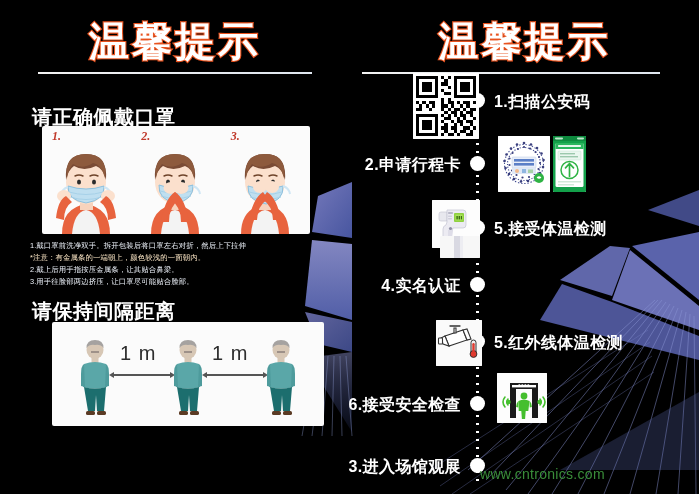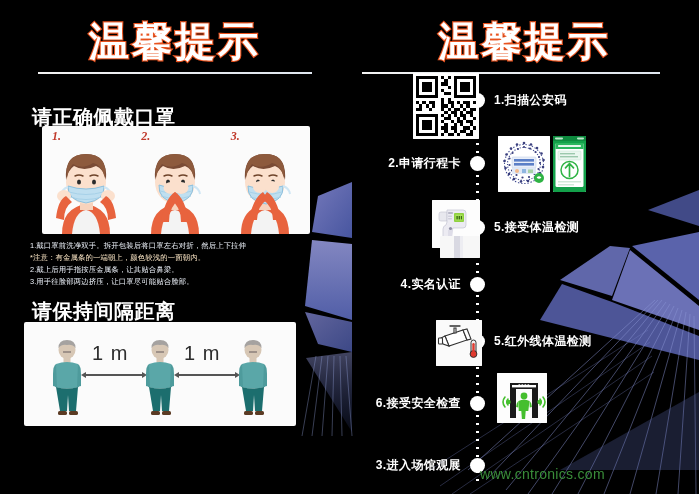--- a/index.html
+++ b/index.html
@@ -59,21 +59,21 @@
   }
   .head-mask { left: 32px; top: 104px; }
   .head-dist { left: 32px; top: 298px; }
 
   .white-card {
     position: absolute;
     background: #fbfbfb;
     border-radius: 2px;
   }
   .card-mask { left: 42px; top: 126px; width: 268px; height: 108px; }
-  .card-dist { left: 24px; top: 322px; width: 272px; height: 104px; }
+  .card-dist { left: 52px; top: 322px; width: 272px; height: 104px; }
 
   .mask-steps {
     display: flex; width: 100%; height: 100%;
   }
   .mask-step { position: relative; flex: 1; }
   .step-num {
     position: absolute; top: 3px; left: 10px;
     font-family: "Liberation Serif", "DejaVu Serif", serif;
     font-style: italic; font-weight: bold;
     font-size: 12px; color: #c0392b;
@@ -137,21 +137,21 @@
   .node {
     position: absolute;
     width: 15px; height: 15px;
     border-radius: 50%;
     background: #ffffff;
     left: 470px;
   }
   .step-label {
     position: absolute;
     color: #ffffff;
-    font-size: 12px;
+    font-size: 16px;
     font-weight: bold;
     letter-spacing: 0.4px;
     white-space: nowrap;
   }
   .step-label.right { left: 494px; }
   .step-label.left  { right: 238px; text-align: right; }
 
   .icon-card {
     position: absolute;
     background: #ffffff;

